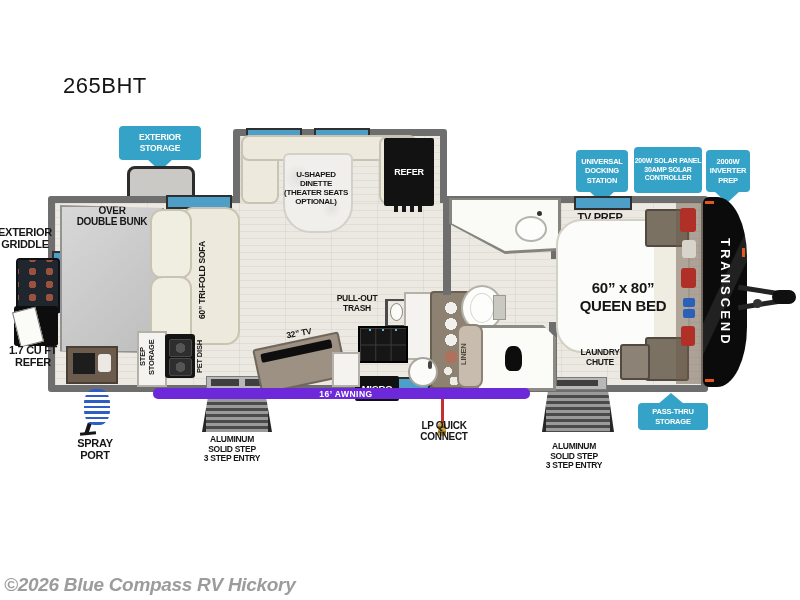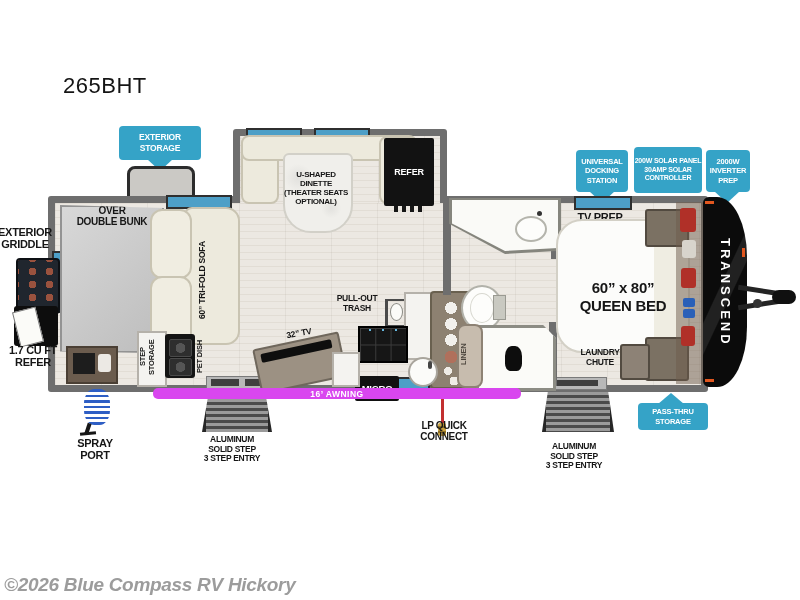--- a/index.html
+++ b/index.html
@@ -214,21 +214,21 @@
   </div>
   <div class="abs" style="left:705px;top:201px;width:9px;height:3px;background:#e2571f;"></div>
   <div class="abs" style="left:705px;top:379px;width:9px;height:3px;background:#e2571f;"></div>
   <div class="abs" style="left:742px;top:248px;width:3px;height:9px;background:#e2571f;"></div>
 
   <div class="abs" style="left:738px;top:288px;width:42px;height:5px;background:#242424;transform:rotate(9deg);"></div>
   <div class="abs" style="left:738px;top:302px;width:42px;height:5px;background:#242424;transform:rotate(-9deg);"></div>
   <div class="abs" style="left:772px;top:290px;width:24px;height:14px;background:#101010;border-radius:7px;"></div>
   <div class="abs" style="left:753px;top:299px;width:9px;height:9px;background:#333;border-radius:50%;"></div>
 
-  <div class="abs" style="left:153px;top:388px;width:368px;height:11px;background:#d946ef;border-radius:5px;display:flex;align-items:center;justify-content:center;">
+  <div class="abs" style="left:153px;top:388px;width:368px;height:11px;background:#6d28d9;border-radius:5px;display:flex;align-items:center;justify-content:center;padding-left:9px;">
     <span style="color:#fff;font-weight:bold;font-size:8.5px;letter-spacing:0.5px;">16’ AWNING</span>
   </div>
 
   <div class="step" style="left:202px;top:399px;width:62px;height:33px;"></div>
   <div class="step" style="left:542px;top:392px;width:64px;height:40px;"></div>
 
   <div class="abs" style="left:441px;top:399px;width:3px;height:26px;background:#c23030;"></div>
   <div class="abs" style="left:438px;top:423px;width:8px;height:13px;background:repeating-linear-gradient(180deg,#caa23f 0 3px,#8d6f26 3px 5px);border-radius:2px;"></div>
 
   <div class="abs" style="left:84px;top:389px;width:26px;height:36px;border-radius:40%;

